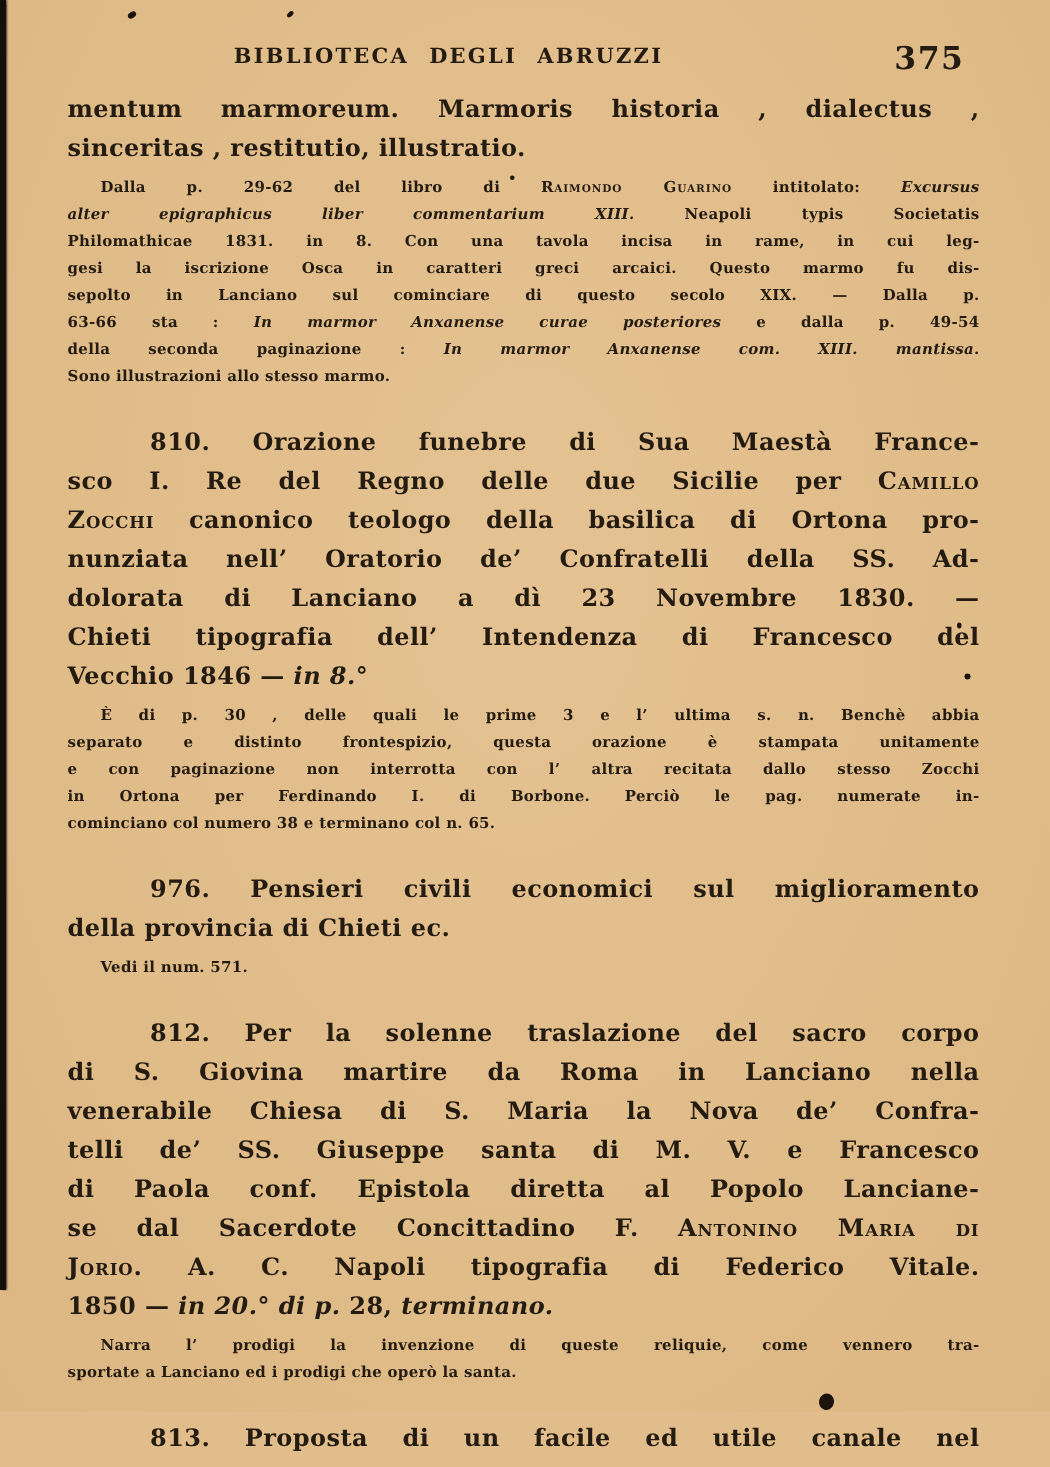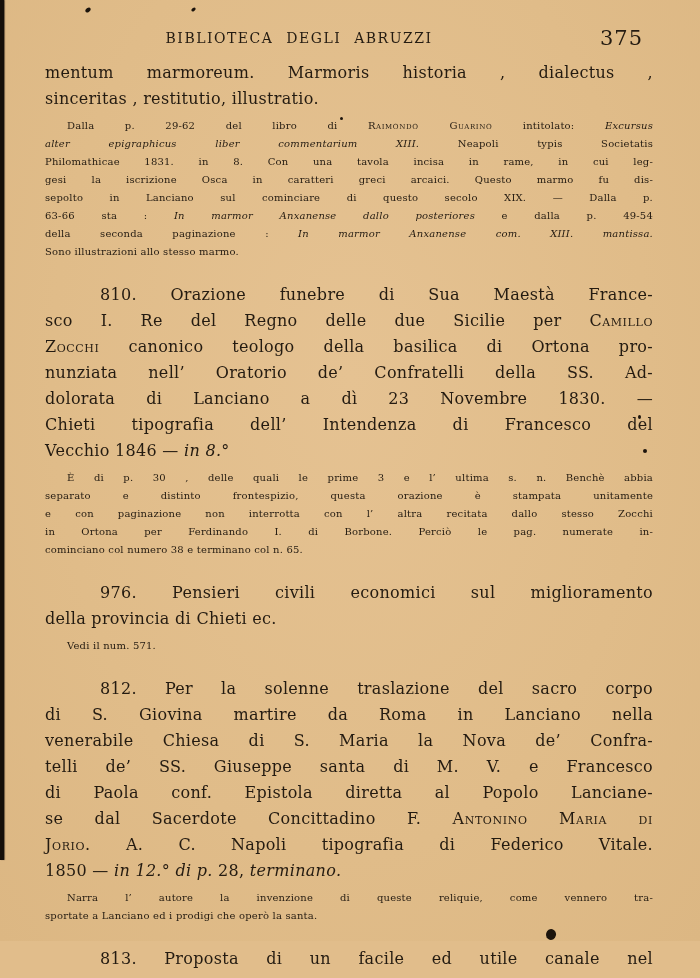--- a/index.html
+++ b/index.html
@@ -9,21 +9,21 @@
   }
   body {
     background: #e1bd8b;
     font-family: "DejaVu Serif", serif;
   }
   .page {
     position: relative;
     width: 700px; height: 941px;
     background: radial-gradient(ellipse at 50% 40%, #e5c292 0%, #e0bc89 60%, #dcb783 100%);
     color: #241b11;
-    font-weight: 400;
+    font-weight: 700;
   }
   
   .ink-band {
     position: absolute; left: 0; top: 0;
     width: 4px; height: 860px;
     background: #150f09;
     box-shadow: 1px 0 1px rgba(21,15,9,.55);
   }
   .speck {
     position: absolute;
@@ -113,21 +113,21 @@
       <div class="block large">
         <div class="ln first"><span>mentum marmoreum. Marmoris historia , dialectus ,</span></div>
         <div class="ln last"><span>sinceritas , restitutio, illustratio.</span></div>
       </div>
       <div class="block small">
         <div class="ln first indent"><span>Dalla p. 29-62 del libro di </span><span class="sc">Raimondo Guarino</span><span> intitolato: </span><span class="it">Excursus</span></div>
         <div class="ln"><span class="it">alter epigraphicus liber commentarium XIII.</span><span> Neapoli typis Societatis</span></div>
         <div class="ln"><span>Philomathicae 1831. in 8. Con una tavola incisa in rame, in cui leg-</span></div>
         <div class="ln"><span>gesi la iscrizione Osca in caratteri greci arcaici. Questo marmo fu dis-</span></div>
         <div class="ln"><span>sepolto in Lanciano sul cominciare di questo secolo XIX. — Dalla p.</span></div>
-        <div class="ln"><span>63-66 sta : </span><span class="it">In marmor Anxanense dallo posteriores</span><span> e dalla p. 49-54</span></div>
+        <div class="ln"><span>63-66 sta : </span><span class="it">In marmor Anxanense curae posteriores</span><span> e dalla p. 49-54</span></div>
         <div class="ln"><span>della seconda paginazione : </span><span class="it">In marmor Anxanense com. XIII. mantissa.</span></div>
         <div class="ln last"><span>Sono illustrazioni allo stesso marmo.</span></div>
       </div>
       <div class="block large">
         <div class="ln first indent"><span>810. Orazione funebre di Sua Maestà France-</span></div>
         <div class="ln"><span>sco I. Re del Regno delle due Sicilie per </span><span class="sc">Camillo</span></div>
         <div class="ln"><span class="sc">Zocchi</span><span> canonico teologo della basilica di Ortona pro-</span></div>
         <div class="ln"><span>nunziata nell’ Oratorio de’ Confratelli della SS. Ad-</span></div>
         <div class="ln"><span>dolorata di Lanciano a dì 23 Novembre 1830. —</span></div>
         <div class="ln"><span>Chieti tipografia dell’ Intendenza di Francesco del</span></div>
@@ -148,24 +148,24 @@
         <div class="ln first last indent"><span>Vedi il num. 571.</span></div>
       </div>
       <div class="block large">
         <div class="ln first indent"><span>812. Per la solenne traslazione del sacro corpo</span></div>
         <div class="ln"><span>di S. Giovina martire da Roma in Lanciano nella</span></div>
         <div class="ln"><span>venerabile Chiesa di S. Maria la Nova de’ Confra-</span></div>
         <div class="ln"><span>telli de’ SS. Giuseppe santa di M. V. e Francesco</span></div>
         <div class="ln"><span>di Paola conf. Epistola diretta al Popolo Lanciane-</span></div>
         <div class="ln"><span>se dal Sacerdote Concittadino F. </span><span class="sc">Antonino Maria di</span></div>
         <div class="ln"><span class="sc">Jorio.</span><span> A. C. Napoli tipografia di Federico Vitale.</span></div>
-        <div class="ln last"><span>1850 — </span><span class="it">in 12.° di p.</span><span> 28, </span><span class="it">terminano.</span></div>
+        <div class="ln last"><span>1850 — </span><span class="it">in 20.° di p.</span><span> 28, </span><span class="it">terminano.</span></div>
       </div>
       <div class="block small">
-        <div class="ln first indent"><span>Narra l’ autore la invenzione di queste reliquie, come vennero tra-</span></div>
+        <div class="ln first indent"><span>Narra l’ prodigi la invenzione di queste reliquie, come vennero tra-</span></div>
         <div class="ln last"><span>sportate a Lanciano ed i prodigi che operò la santa.</span></div>
       </div>
       <div class="block large">
         <div class="ln first indent"><span>813. Proposta di un facile ed utile canale nel</span></div>
       </div>
     </div>
 
 </div>
 
 </body></html>

